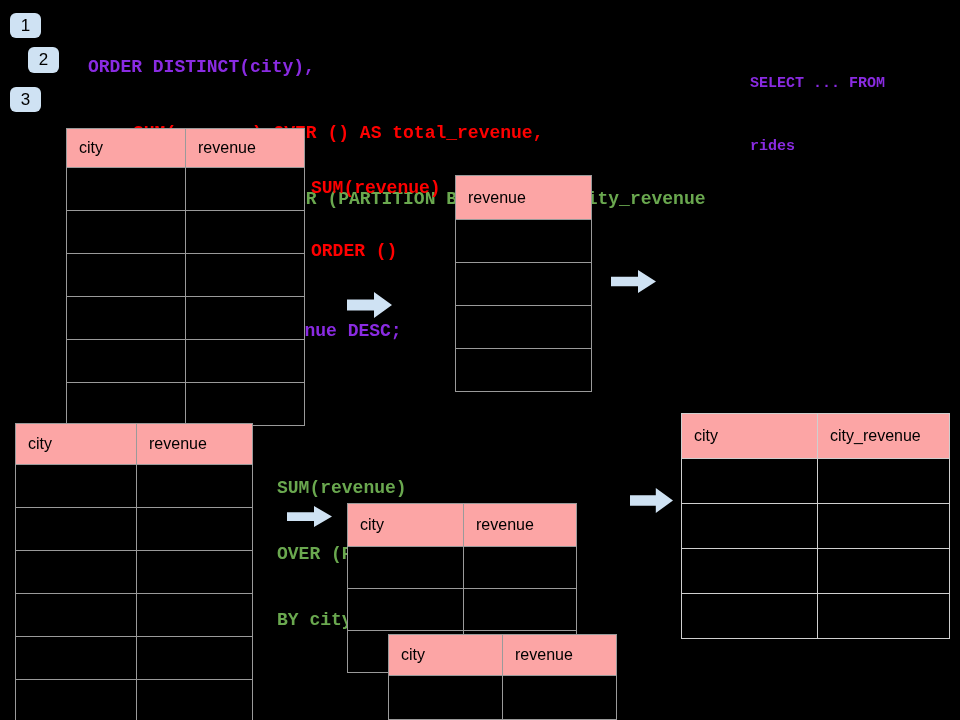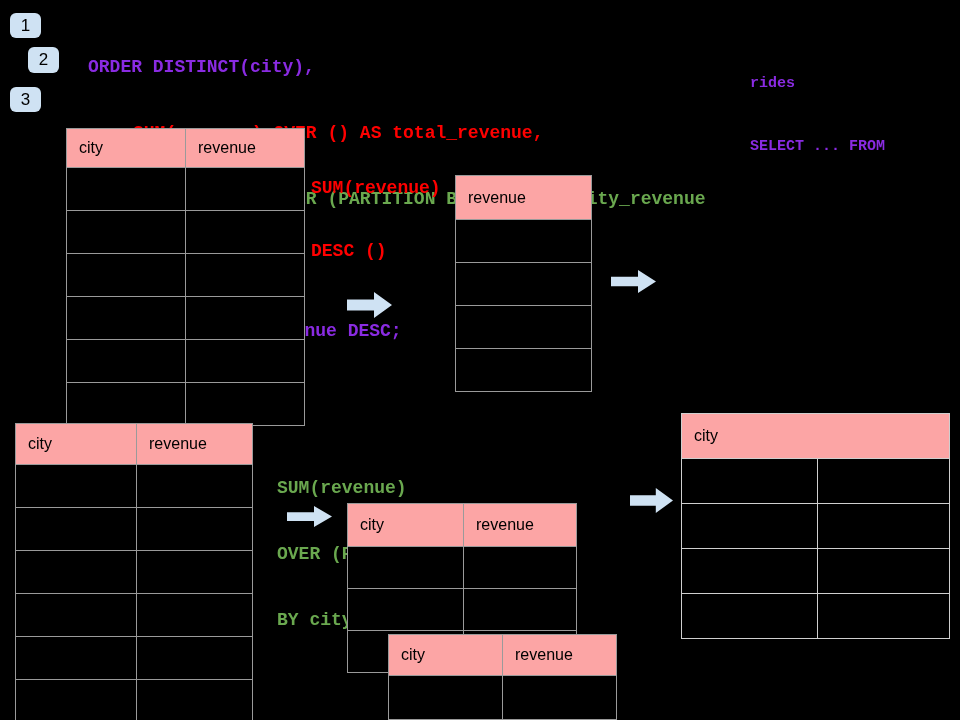--- a/index.html
+++ b/index.html
@@ -55,27 +55,27 @@
 
 <div class="code main-code">
   <div class="c-purple">ORDER DISTINCT(city),</div>
   <div class="c-red ind-2">SUM(revenue) OVER () AS total_revenue,</div>
   <div class="c-green ind-2">SUM(revenue) OVER (PARTITION BY city) as city_revenue</div>
   <div class="c-purple ind-1">FROM rides</div>
   <div class="c-purple ind-1">ORDER by city_revenue DESC;</div>
 </div>
 
 <div class="code side-snippet">
+  <div>SELECT ... FROM</div>
   <div>rides</div>
-  <div>SELECT ... FROM</div>
 </div>
 
 <div class="code lbl-total">
   <div>SUM(revenue)</div>
-  <div>DESC ()</div>
+  <div>ORDER ()</div>
 </div>
 
 <div class="code lbl-part">
   <div>SUM(revenue)</div>
   <div>OVER (PARTITION</div>
   <div>BY city)</div>
 </div>
 
 <div class="tbl" style="left:66px;top:128px;width:239px;">
   <div class="hd" style="height:38px;">
@@ -208,20 +208,21 @@
 
 <div class="arrow" style="left:630px;top:488px;width:43px;height:25px;">
   <svg viewBox="0 0 45 24" preserveAspectRatio="none">
       <path d="M0 7 H27 V0 L45 12 L27 24 V17 H0 Z" fill="#CFE2F3"></path>
     </svg>
 </div>
 
 <div class="tbl bright" style="left:681px;top:413px;width:269px;">
   <div class="hd" style="height:44px;">
     <div class="th" style="width:136px;">city</div>
+    <div class="th" style="flex:1;">city_revenue</div>
   </div>
   <div class="tr" style="height:44px;">
       <div class="td" style="width:136px;"></div>
       <div class="td" style="flex:1;"></div>
     </div>
   <div class="tr" style="height:44px;">
       <div class="td" style="width:136px;"></div>
       <div class="td" style="flex:1;"></div>
     </div>
   <div class="tr" style="height:44px;">

